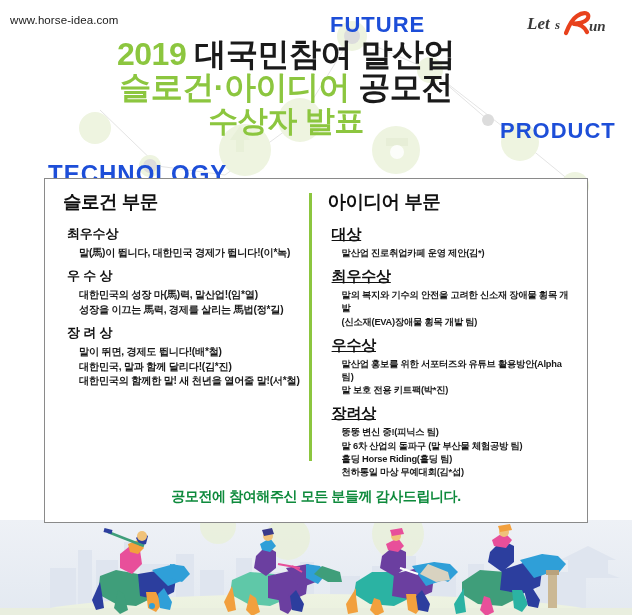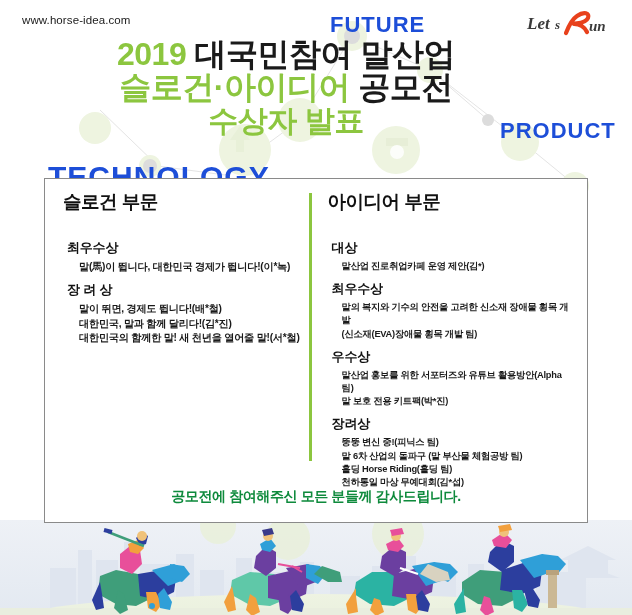--- a/index.html
+++ b/index.html
@@ -33,26 +33,26 @@
   .watermark {
     position: absolute;
     color: #1d4ed8;
     font-weight: bold;
     letter-spacing: 1px;
     white-space: nowrap;
     font-family: "Liberation Sans", sans-serif;
   }
   .wm-future   { left: 330px; top: 12px;  font-size: 22px; }
   .wm-product  { left: 500px; top: 118px; font-size: 22px; }
-  .wm-tech     { left: 48px;  top: 160px; font-size: 30px; }
+  .wm-tech     { left: 48px;  top: 160px; font-size: 24px; }
 
   
   .site-url {
     position: absolute;
-    left: 22px; top: 14px;
+    left: 10px; top: 14px;
     font-size: 11.5px;
     color: #1a1a1a;
     letter-spacing: 0.1px;
     z-index: 5;
   }
 
   .brand-logo {
     position: absolute;
     right: 18px; top: 8px;
     z-index: 5;
@@ -107,40 +107,40 @@
     width: 3px;
     background: #8CC63F;
     margin: 4px 2px 8px 2px;
     flex: 0 0 3px;
   }
 
   .col-head {
     display: flex;
     align-items: center;
     gap: 7px;
-    margin-bottom: 25px;
+    margin-bottom: 11px;
   }
   .col-head .col-title {
     font-size: 18.5px;
     font-weight: bold;
     color: #111111;
     letter-spacing: -0.5px;
   }
 
   .award-group { margin-bottom: 7px; }
 
   .award-name {
     font-size: 13px;
     font-weight: bold;
     color: #111111;
     letter-spacing: -0.2px;
     margin-bottom: 3px;
     padding-left: 4px;
   }
-  .col-right .award-name { font-size: 13px; }
+  .col-right .award-name { font-size: 15px; text-decoration: underline; }
 
   .entry {
     font-size: 10.2px;
     font-weight: bold;
     color: #1a1a1a;
     letter-spacing: -0.25px;
     line-height: 1.42;
     padding-left: 16px;
   }
   .col-right .entry { font-size: 9.3px; padding-left: 14px; }
@@ -238,20 +238,25 @@
     <div class="columns">
 
       <div class="col col-left">
         <div class="col-head">
           <span class="col-title">슬로건 부문</span>
         </div>
         <div id="slogan-list">
             <div class="award-group">
               <div class="award-name">최우수상</div>
               <div class="entry">말(馬)이 뜁니다, 대한민국 경제가 뜁니다!(이*녹)</div>
+            </div>
+            <div class="award-group">
+              <div class="award-name">우 수 상</div>
+              <div class="entry">대한민국의 성장 마(馬)력, 말산업!(임*열)</div>
+              <div class="entry">성장을 이끄는 馬력, 경제를 살리는 馬법(정*길)</div>
             </div>
             <div class="award-group">
               <div class="award-name">장 려 상</div>
               <div class="entry">말이 뛰면, 경제도 뜁니다!(배*철)</div>
               <div class="entry">대한민국, 말과 함께 달리다!(김*진)</div>
               <div class="entry">대한민국의 함께한 말! 새 천년을 열어줄 말!(서*철)</div>
             </div>
           </div>
       </div>
 

